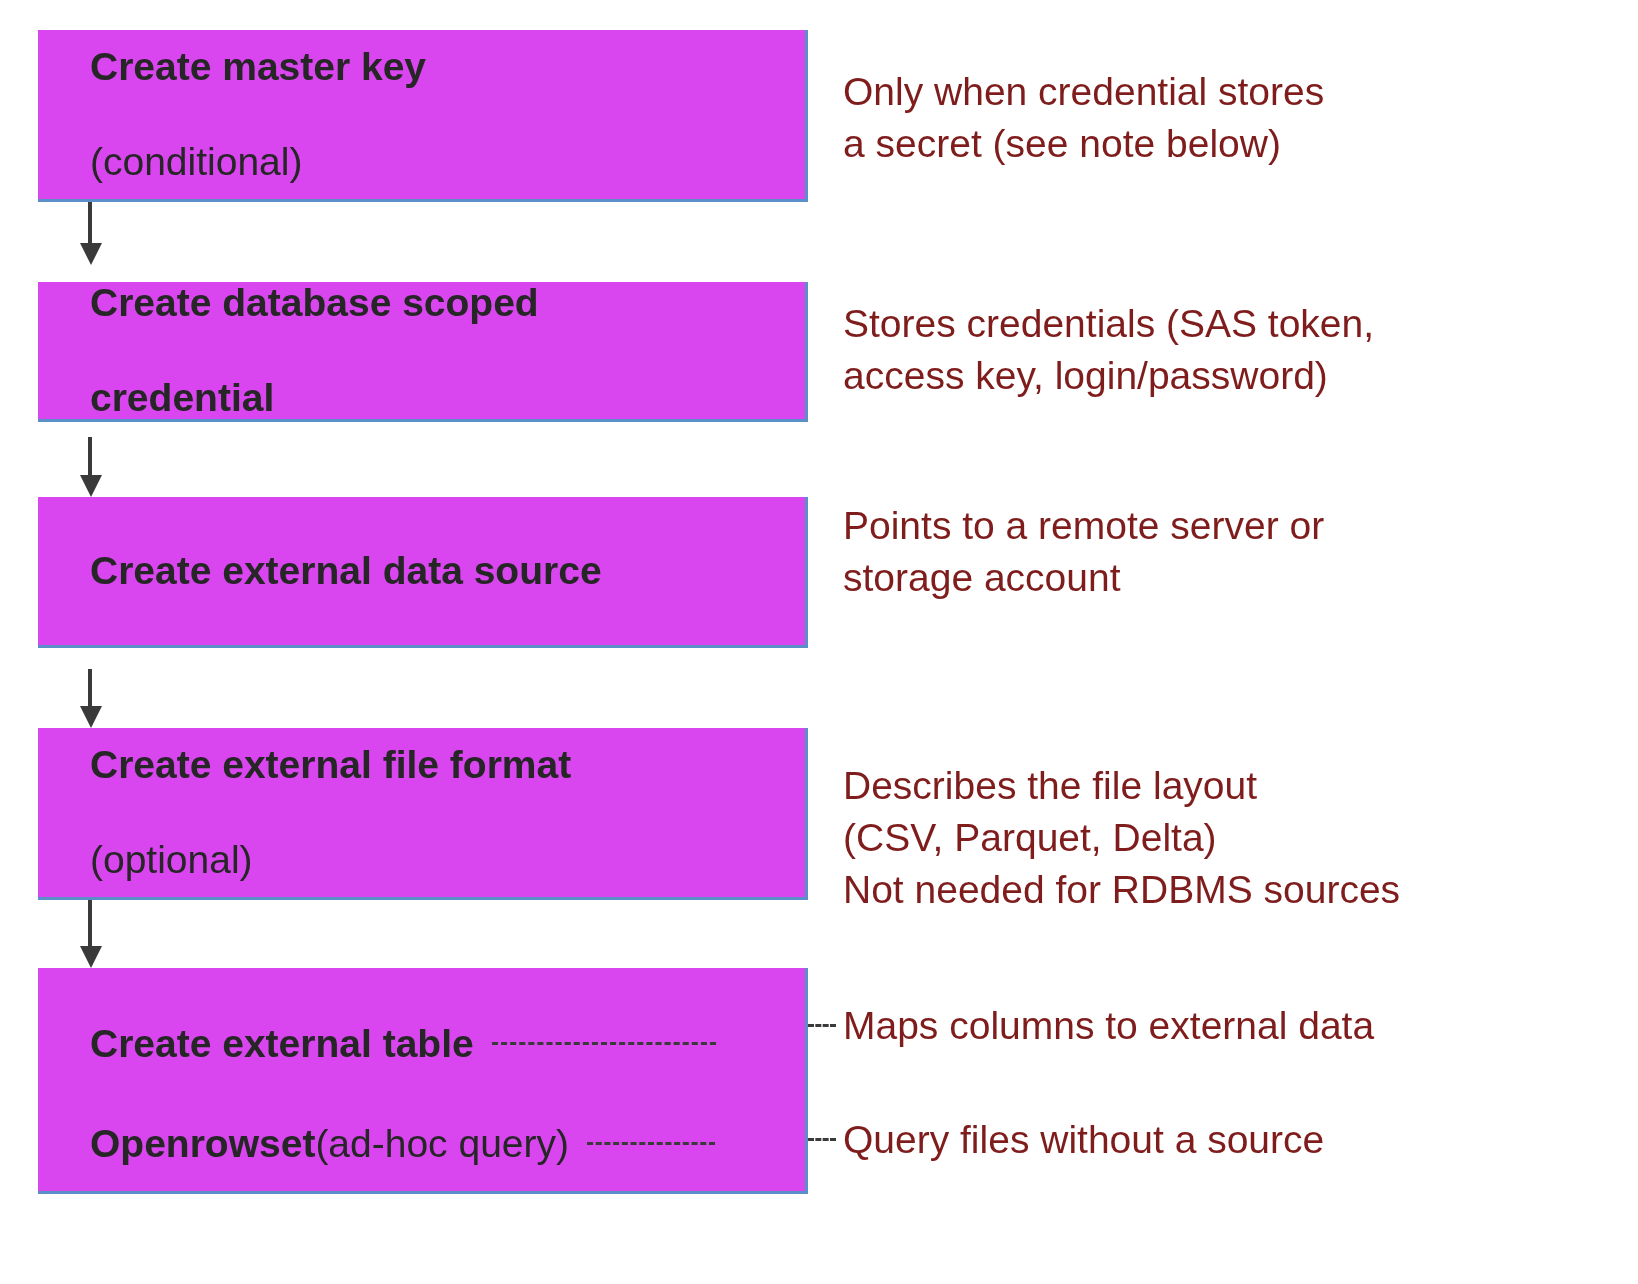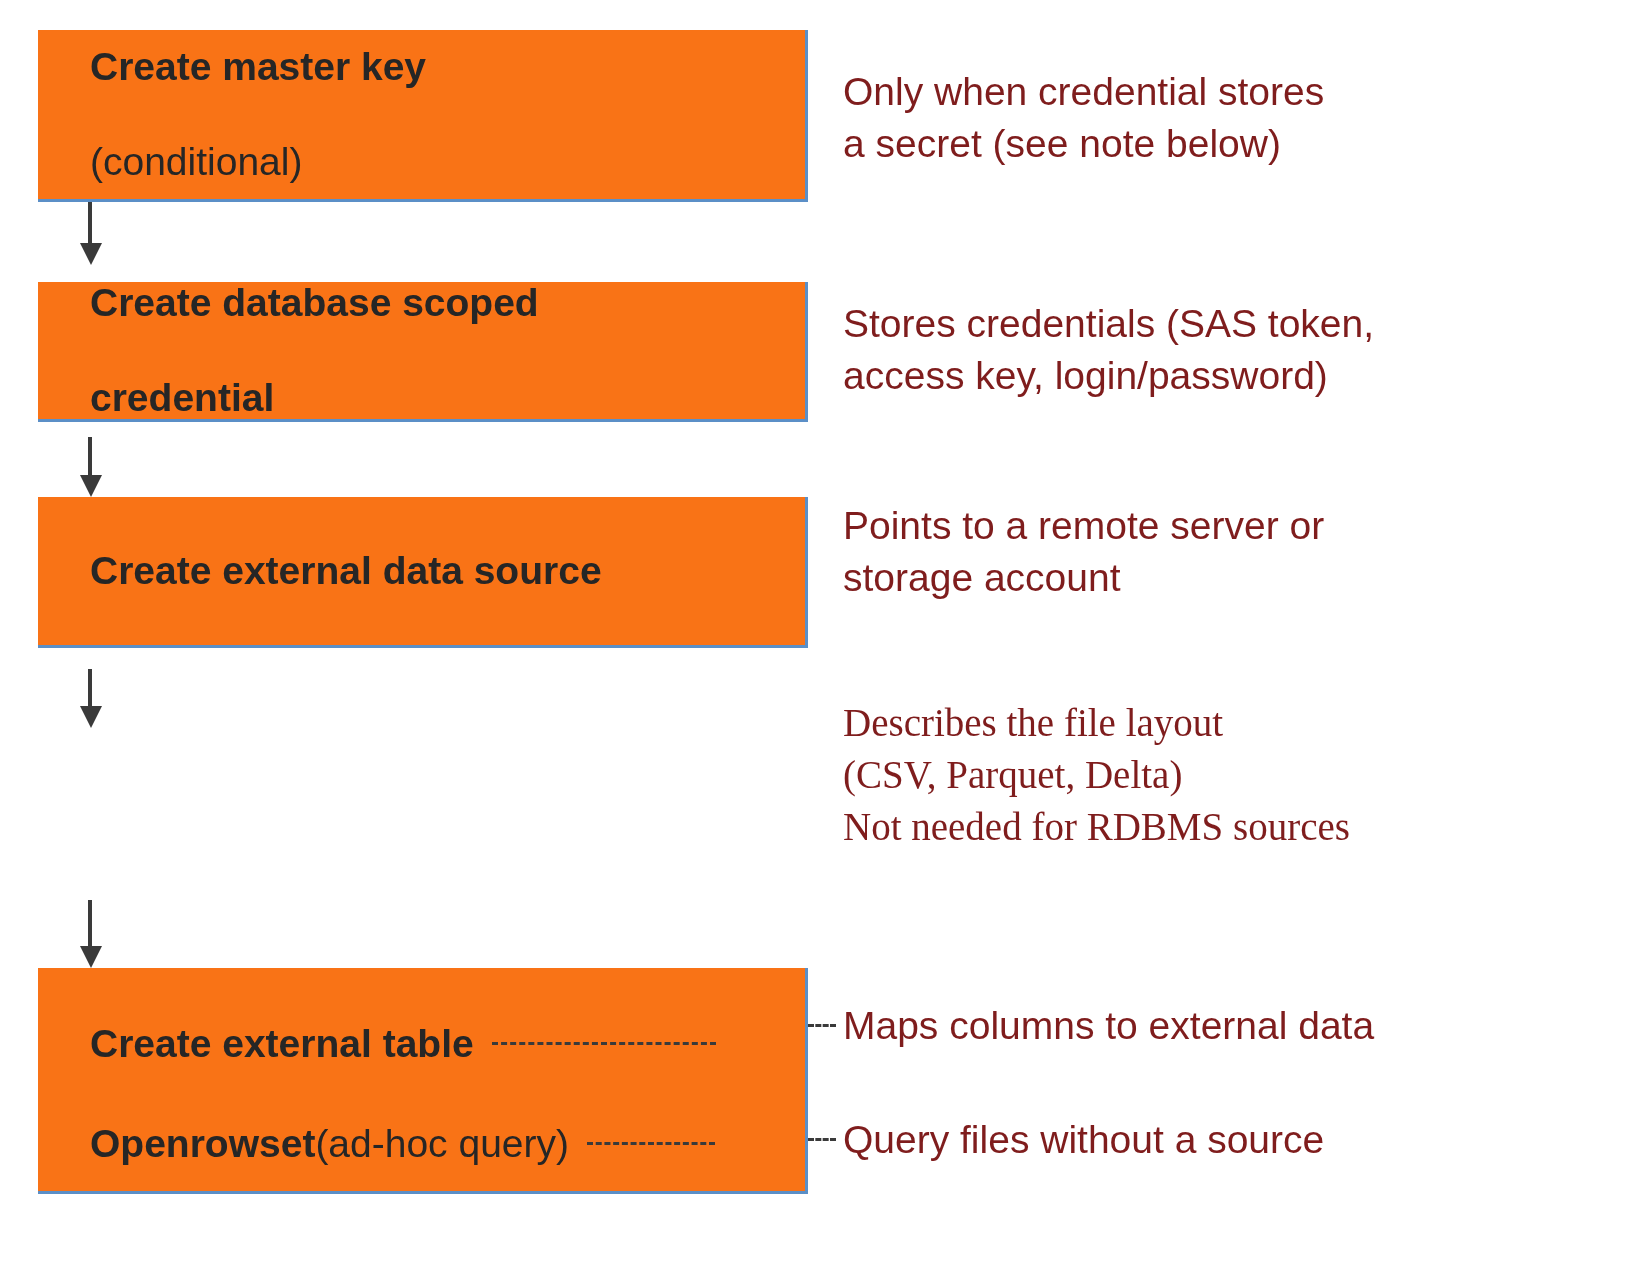--- a/index.html
+++ b/index.html
@@ -20,21 +20,21 @@
     width: 1638px;
     height: 1284px;
   }
 
   
   .flow-box {
     position: absolute;
     left: 38px;
     width: 770px;
     box-sizing: border-box;
-    background: #f97316;
+    background: #d946ef;
     border-right: 3px solid #5b8fc7;
     border-bottom: 3px solid #5b8fc7;
     display: flex;
     flex-direction: column;
     justify-content: center;
     padding-left: 52px;
     padding-right: 10px;
     gap: 44px;
   }
 
@@ -130,21 +130,21 @@
   }
   .note-line {
     font-size: 39px;
     line-height: 1.33;
     color: #7f1d1d;
     white-space: nowrap;
   }
   #note-1 { top: 66px; }
   #note-2 { top: 298px; }
   #note-3 { top: 500px; }
-  #note-4 { top: 697px; font-family: Liberation Serif, serif; }
+  #note-4 { top: 760px; }
   #note-5a { top: 1000px; }
   #note-5b { top: 1114px; }
 </style>
 </head>
 <body>
 
 <div id="diagram">
 
   <div class="flow-box" id="box-1">
     <div class="box-line bold">Create master key</div>
@@ -180,20 +180,24 @@
   <div class="note" id="note-3">
     <div class="note-line">Points to a remote server or</div>
     <div class="note-line">storage account</div>
   </div>
 
   <div class="arrow" id="arrow-3">
     <div class="shaft"></div>
     <div class="head"></div>
   </div>
 
+  <div class="flow-box" id="box-4">
+    <div class="box-line bold">Create external file format</div>
+    <div class="box-line light">(optional)</div>
+  </div>
   <div class="note" id="note-4">
     <div class="note-line">Describes the file layout</div>
     <div class="note-line">(CSV, Parquet, Delta)</div>
     <div class="note-line">Not needed for RDBMS sources</div>
   </div>
 
   <div class="arrow" id="arrow-4">
     <div class="shaft"></div>
     <div class="head"></div>
   </div>

